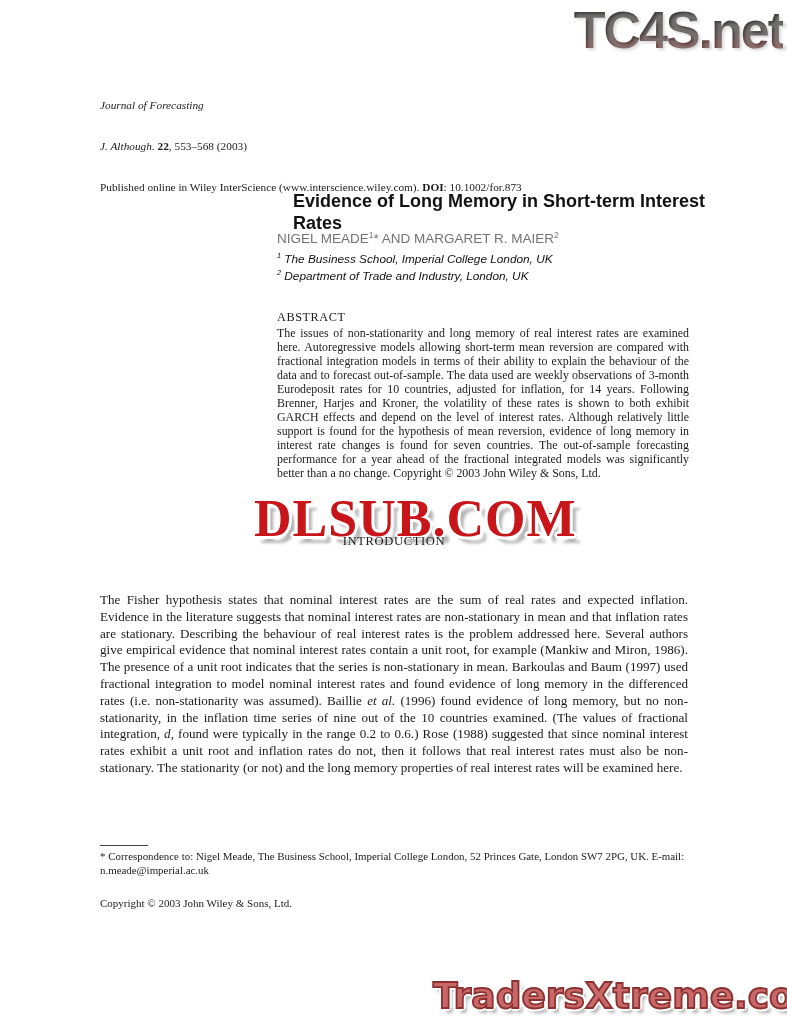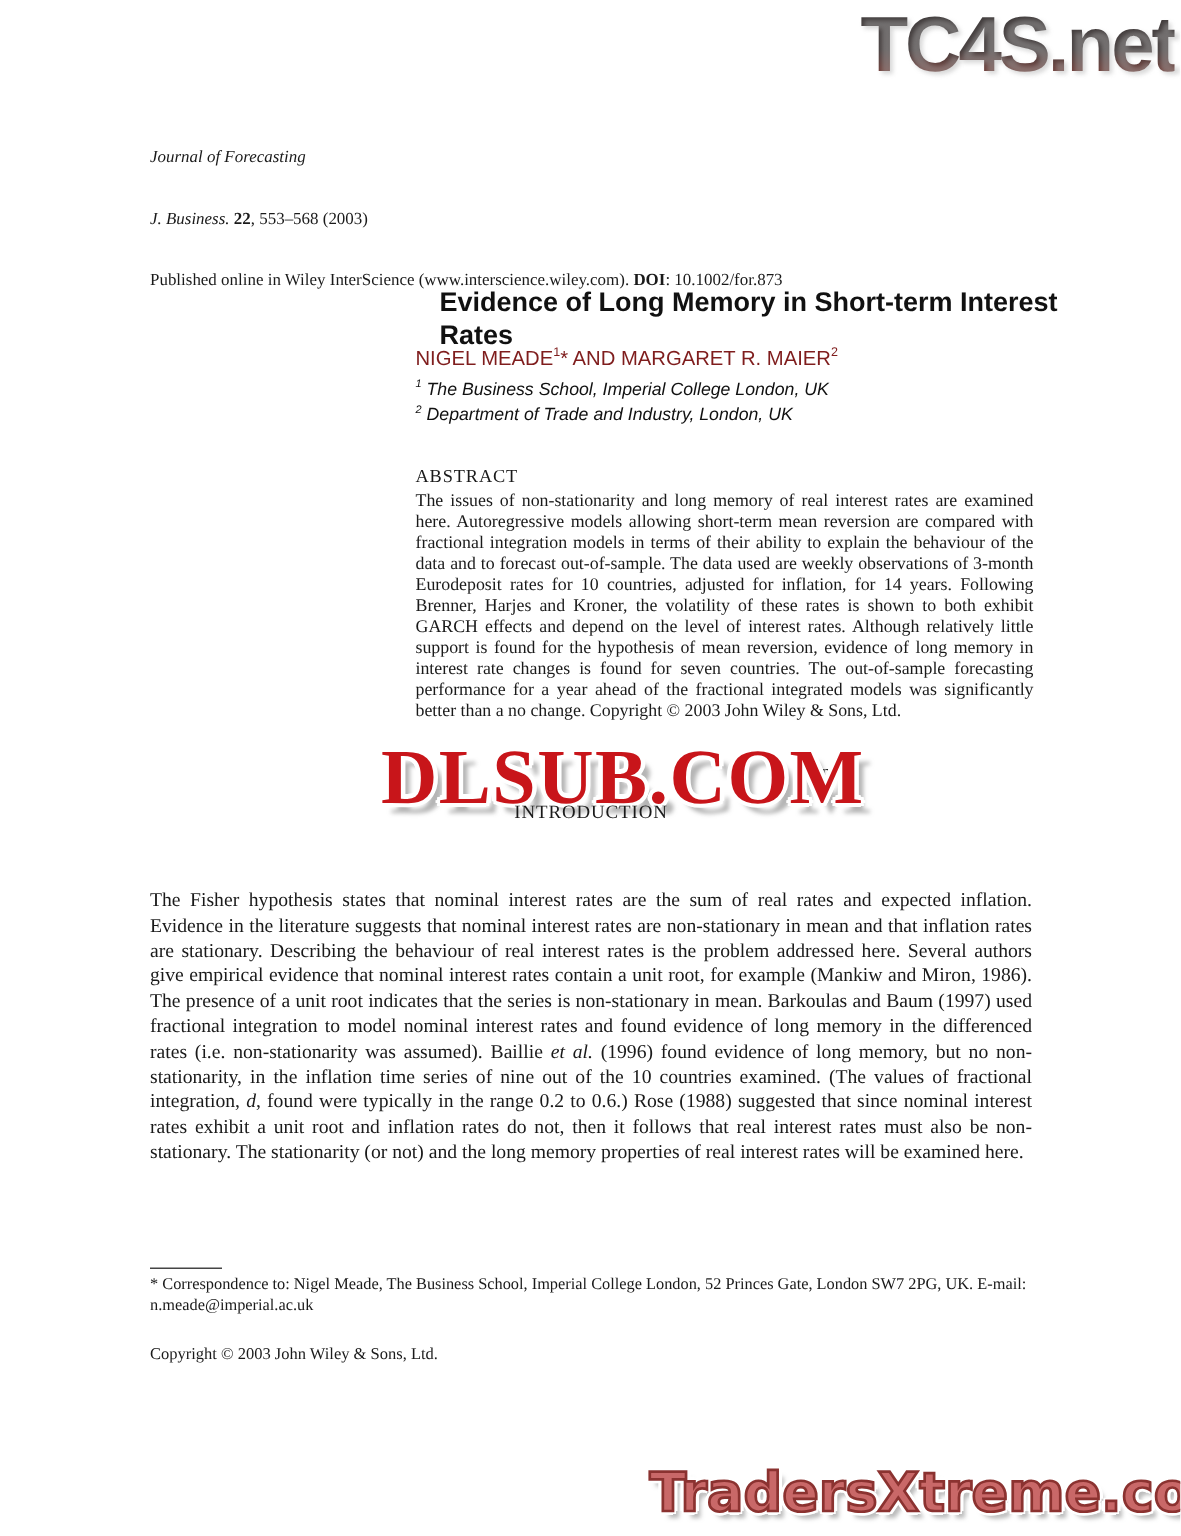--- a/index.html
+++ b/index.html
@@ -42,21 +42,21 @@
     font-family:"Liberation Sans", sans-serif;
     font-weight:bold;
     font-size:18px;line-height:22px;
     color:#111;
   }
   .authors-line{
     left:277px;top:231px;width:420px;
     font-family:"Liberation Sans", sans-serif;
     font-size:13.5px;
     white-space:pre-wrap;
-    color:#7f1d1d;
+    color:#737373;
   }
   .affil{
     left:277px;width:420px;
     font-family:"Liberation Sans", sans-serif;
     font-style:italic;
     font-size:11.8px;
     white-space:pre-wrap;
     color:#111;
   }
   sup{font-size:62%;line-height:0;}
@@ -134,21 +134,21 @@
 </style>
 </head>
 <body>
 
 <div class="page">
 
   <div class="abs wm-top">TC4S.net</div>
 
   <div class="abs journal-header">
     <div class="it">Journal of Forecasting</div>
-    <div><span class="it">J. Business. </span><span class="bd">22</span><span>, 553–568 (2003)</span></div>
+    <div><span class="it">J. Although. </span><span class="bd">22</span><span>, 553–568 (2003)</span></div>
     <div><span>Published online in Wiley InterScience (www.interscience.wiley.com). </span><span class="bd">DOI</span><span>: 10.1002/for.873</span></div>
   </div>
 
   <h1 class="abs paper-title" style="margin:16px;">Evidence of Long Memory in Short-term Interest Rates</h1>
 
   <div class="abs authors-line"><span>NIGEL MEADE</span><sup>1</sup><span>*</span><span> AND </span><span>MARGARET R. MAIER</span><sup>2</sup></div>
 
   <div class="abs affil" style="top:252px;"><sup>1</sup><span> The Business School, Imperial College London, UK</span></div>
 
   <div class="abs affil" style="top:269px;"><sup>2</sup><span> Department of Trade and Industry, London, UK</span></div>

